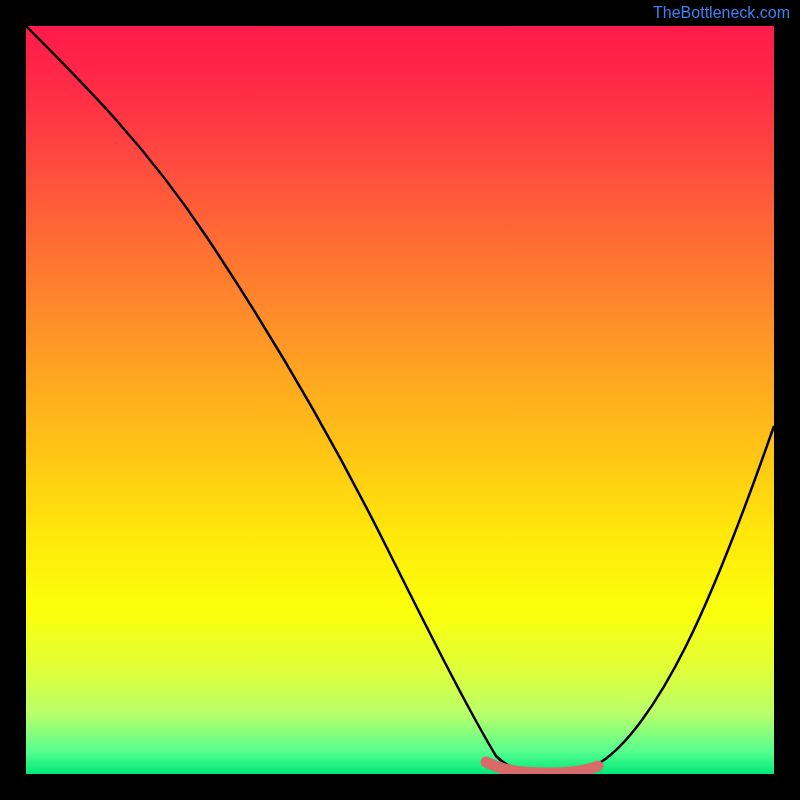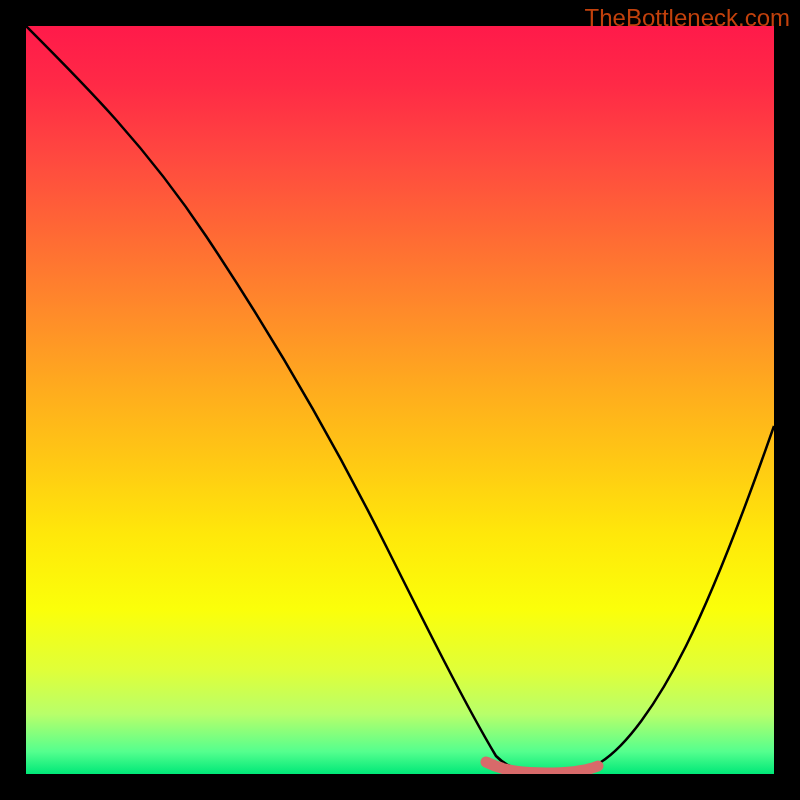--- a/index.html
+++ b/index.html
@@ -8,22 +8,22 @@
     width: 800px;
     height: 800px;
     background: #000;
     position: relative;
     font-family: Arial, sans-serif;
   }
   .watermark {
     position: absolute;
     top: 4px;
     right: 10px;
-    color: #c2410c;
-    font-size: 24px;
+    color: #3b82f6;
+    font-size: 16px;
     font-weight: 500;
     z-index: 10;
   }
   .plot-area {
     position: absolute;
     left: 26px;
     top: 26px;
     width: 748px;
     height: 748px;
     background: linear-gradient(to bottom,

